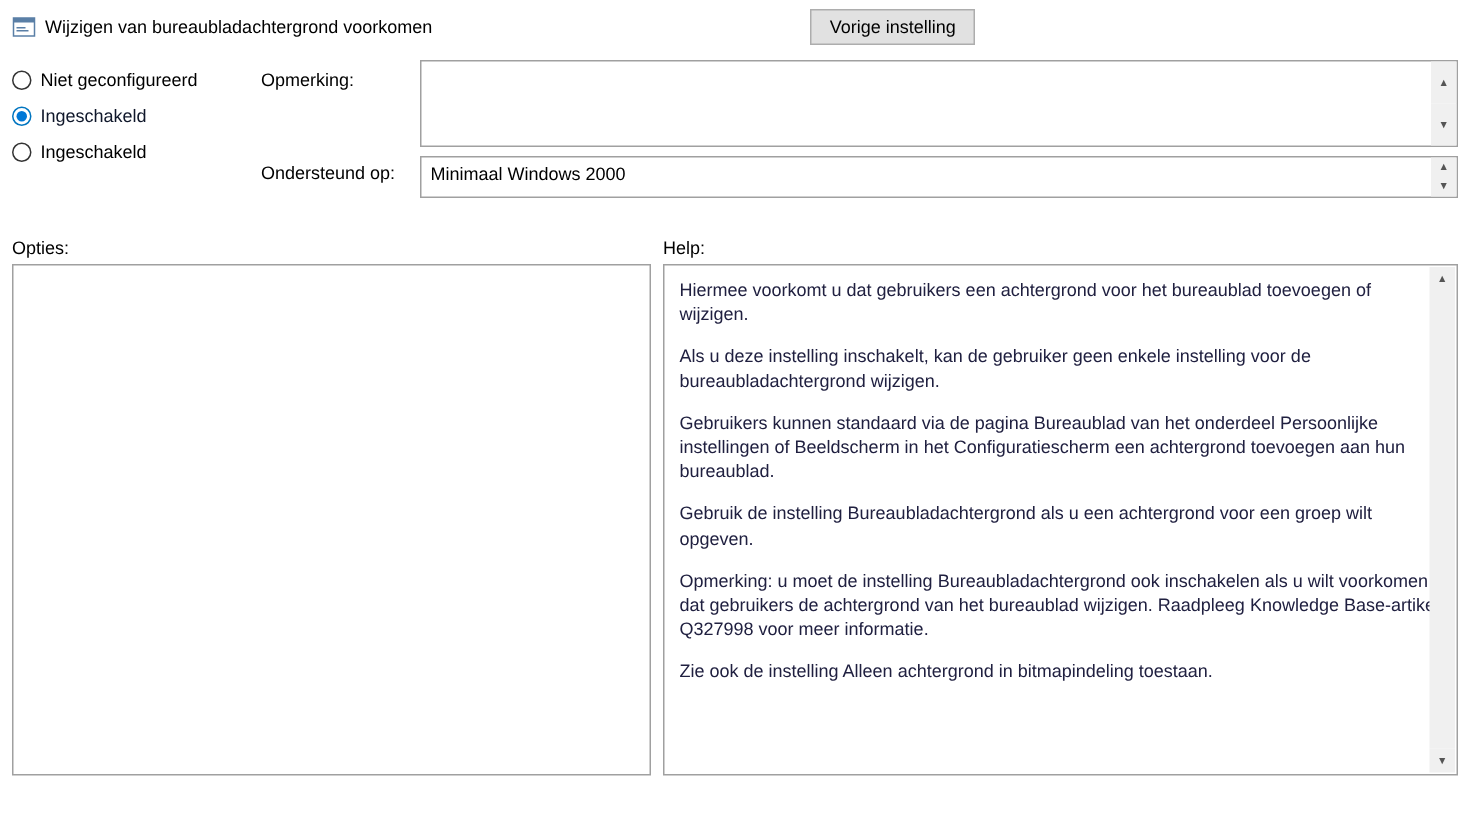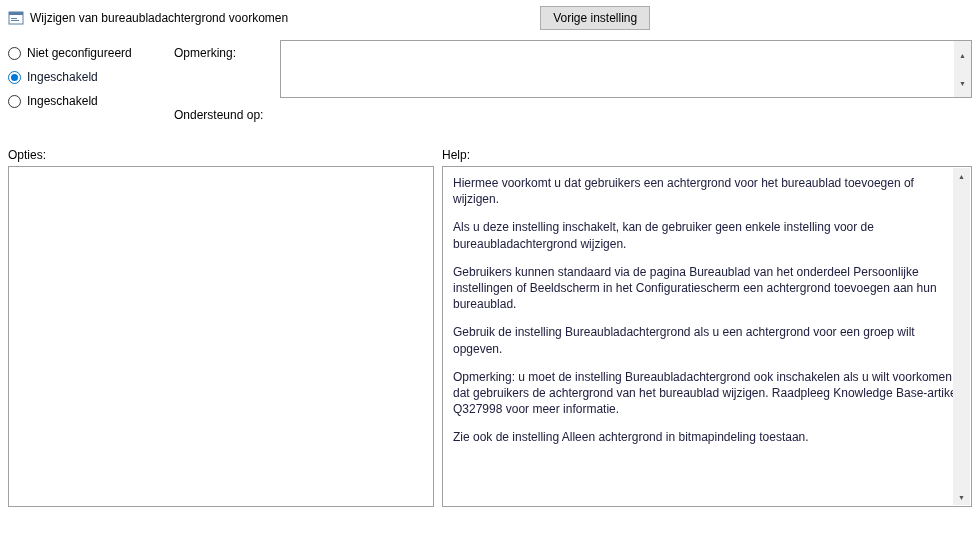--- a/index.html
+++ b/index.html
@@ -199,20 +199,27 @@
   <div class="lbl-opmerking">Opmerking:</div>
   <div class="comment-box-wrap field-wrap">
     <div class="field-box comment-box"></div>
     <div class="spin">
       <button class="spin-btn">▲</button>
       <button class="spin-btn">▼</button>
     </div>
   </div>
 
   <div class="lbl-ondersteund">Ondersteund op:</div>
+  <div class="supported-box-wrap field-wrap">
+    <div class="field-box supported-box">Minimaal Windows 2000</div>
+    <div class="spin">
+      <button class="spin-btn">▲</button>
+      <button class="spin-btn">▼</button>
+    </div>
+  </div>
 </div>
 
 <div class="labels-row">
   <div class="left">Opties:</div>
   <div>Help:</div>
 </div>
 
 <div class="panels">
   <div class="panel left"></div>
   <div class="panel right">

